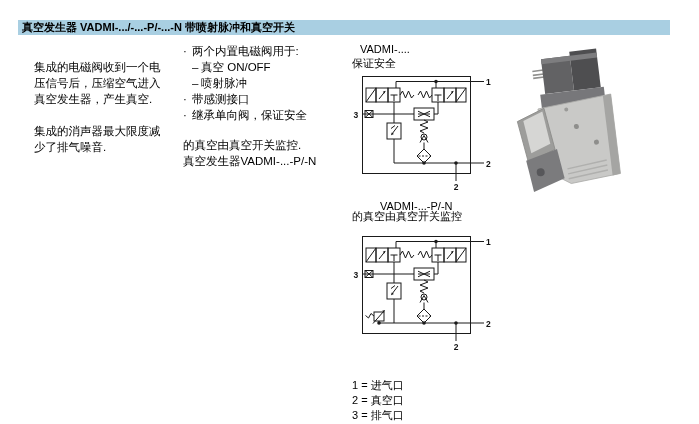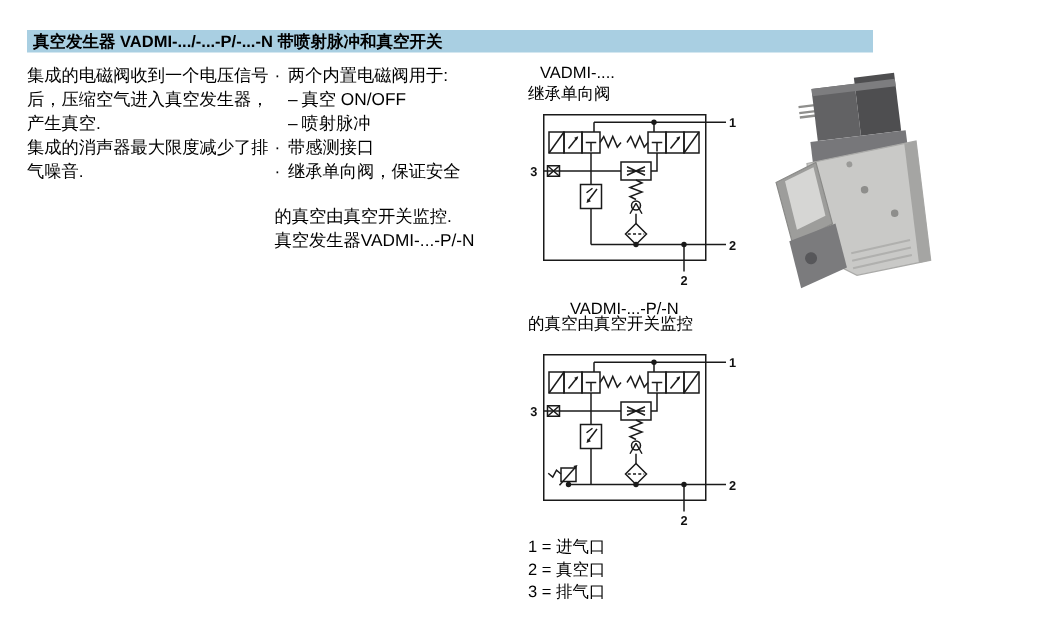--- a/index.html
+++ b/index.html
@@ -1,35 +1,35 @@
 <!DOCTYPE html>
 <html><head>
 <meta charset="utf-8">
 <style>
   html,body{margin:0;padding:0;background:#fff;}
   body{width:699px;height:424px;position:relative;overflow:hidden;
        font-family:"Liberation Sans","DejaVu Sans",sans-serif;color:#000;}
   .abs{position:absolute;}
   
-  .titlebar{left:18px;top:20px;width:564px;height:15px;background:#a9cfe2;
+  .titlebar{left:18px;top:20px;width:652px;height:15px;background:#a9cfe2;
             display:flex;align-items:flex-end;}
   .titlebar span{font-size:11px;font-weight:bold;padding-left:4px;white-space:nowrap;letter-spacing:0;}
   
   .col{font-size:11.5px;line-height:16px;}
   .col1{left:18px;top:43px;width:166px;}
-  .col1 p{margin:0;}
+  .col1 p{margin:16px;}
   .col2{left:183px;top:43px;width:170px;}
   .bullet{display:flex;}
   .bullet .mk{width:9px;flex:0 0 9px;}
   .bullet.sub{padding-left:9px;}
   .note{margin-top:14px;}
   .note div{white-space:nowrap;}
   
   .dtitle{font-size:11px;line-height:14px;white-space:nowrap;}
-  .legend{font-size:11px;line-height:15px;}
+  .legend{font-size:11px;line-height:15px;margin-top:20px;}
   svg text{font-family:"Liberation Sans","DejaVu Sans",sans-serif;}
 </style>
 </head>
 <body>
 
 <div class="abs titlebar">
   <span>真空发生器 VADMI-.../-...-P/-...-N 带喷射脉冲和真空开关</span>
 </div>
 
 <div class="abs col col1">
@@ -58,21 +58,21 @@
     <span class="mk">·</span>
     <span>继承单向阀，保证安全</span>
   </div>
   <div class="note">
     <div>的真空由真空开关监控.</div>
     <div>真空发生器VADMI-...-P/-N</div>
   </div>
 </div>
 
 <div class="abs dtitle" style="left:360px;top:42px;">VADMI-....</div>
-<div class="abs dtitle" style="left:352px;top:56px;">继承单向阀</div>
+<div class="abs dtitle" style="left:352px;top:56px;">保证安全</div>
 
 <svg class="abs" style="left:352px;top:68px;" width="142" height="124" viewBox="0 0 142 124">
   <g stroke="#1a1a1a" stroke-width="1" fill="none">
     <rect x="10.5" y="8.5" width="108" height="97"></rect>
     <path d="M44 13.5 H132"></path>
     <path d="M44 13.5 V20 M84 13.5 V20"></path>
     <circle cx="84" cy="13.5" r="1.8" fill="#1a1a1a" stroke="none"></circle>
     <g>
       <rect x="14" y="20" width="10" height="14"></rect>
       <path d="M14 34 L24 20"></path>

